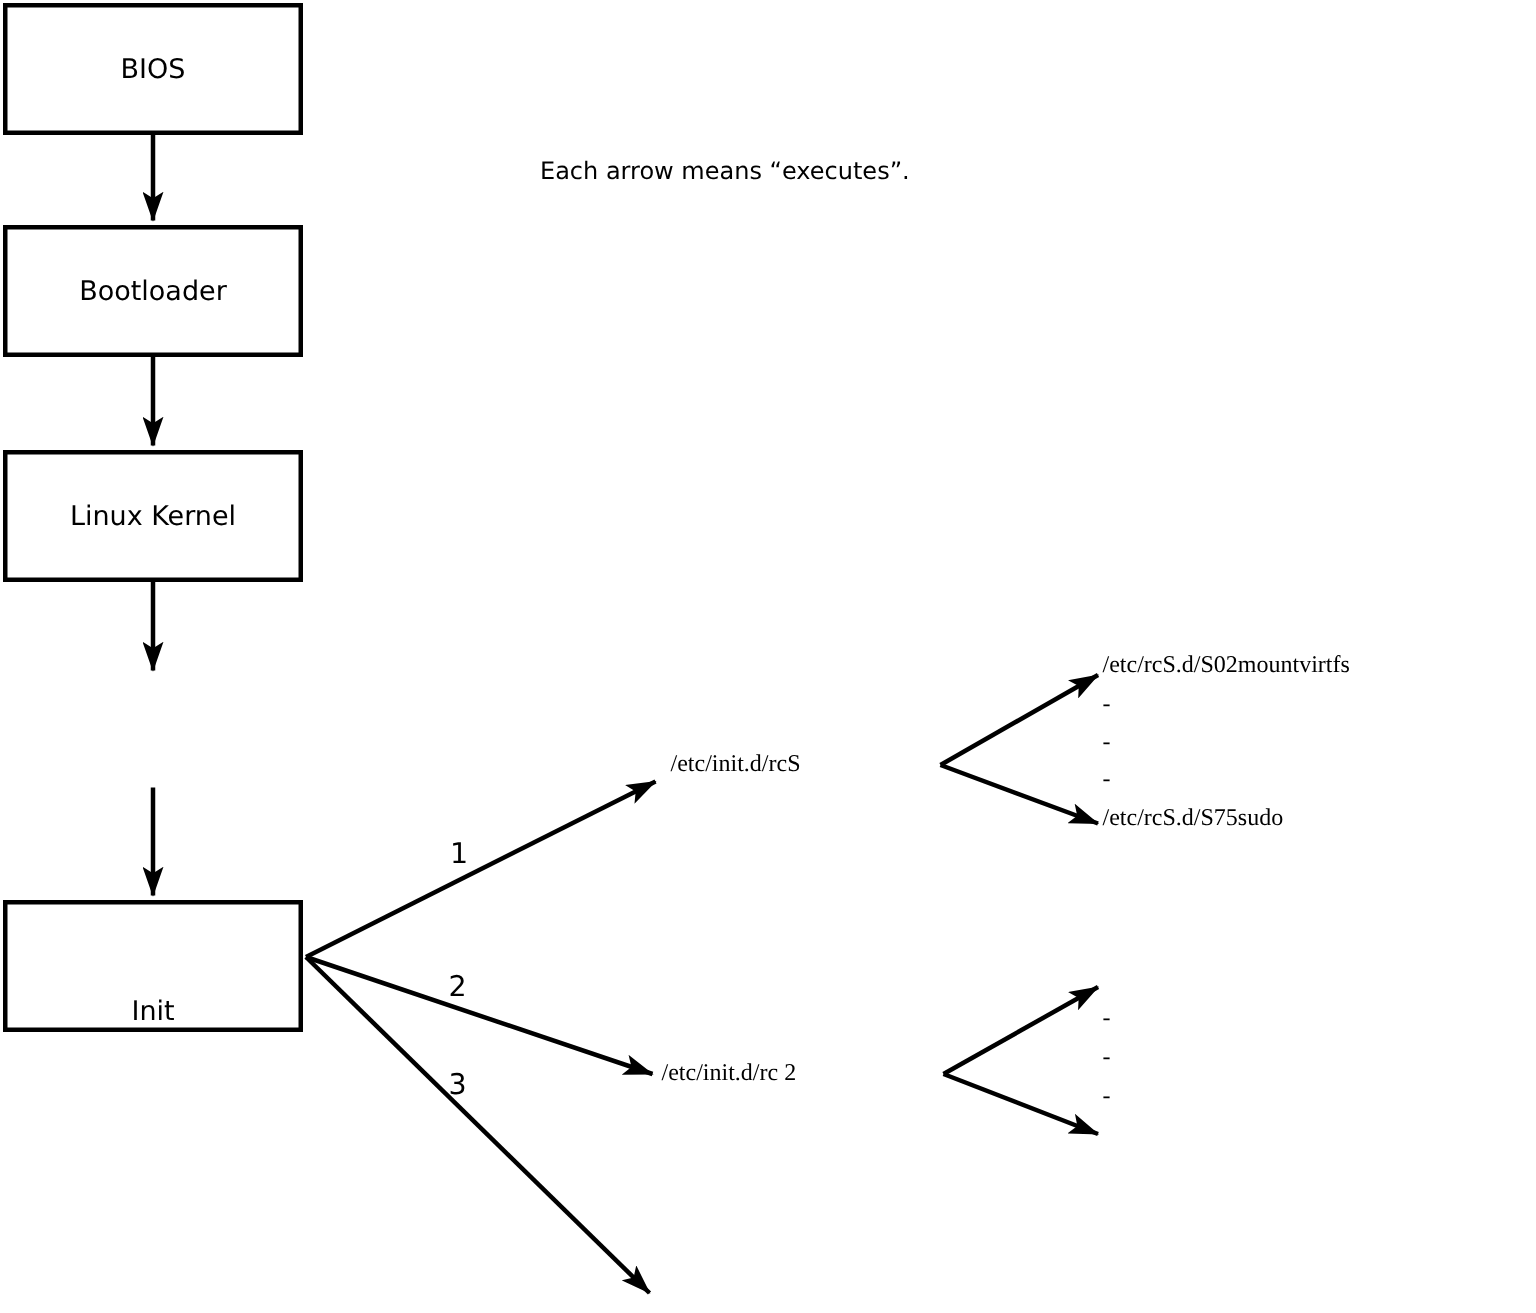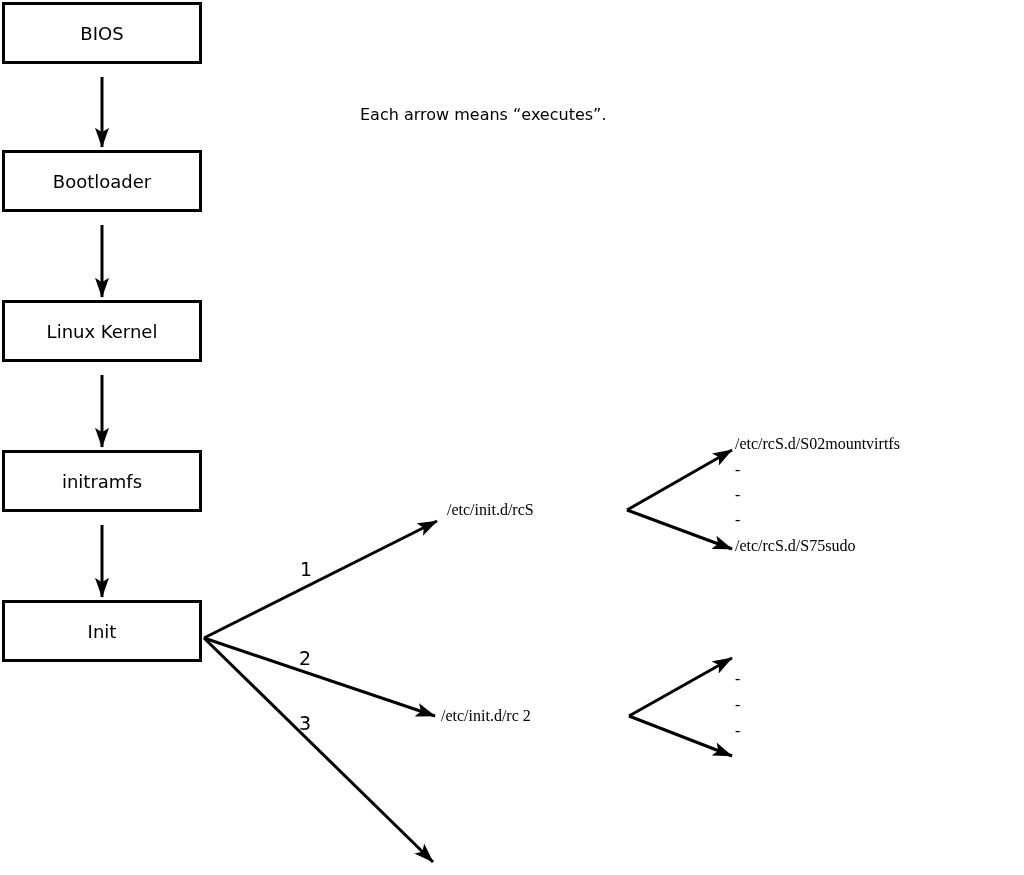--- a/index.html
+++ b/index.html
@@ -16,21 +16,21 @@
   svg.arrows {
     position: absolute;
     left: 0; top: 0;
     width: 1024px; height: 875px;
   }
   svg.arrows line { stroke: #000000; stroke-width: 3; }
   .box {
     position: absolute;
     left: 2px;
     width: 200px;
-    height: 62px;
+    height: 88px;
     border: 3px solid #000000;
     background: #ffffff;
     display: flex;
     align-items: center;
     justify-content: center;
     font-size: 18px;
   }
   .note {
     position: absolute;
     left: 360px;
@@ -84,24 +84,21 @@
 
   <div class="box" style="top:2px;">
     <span>BIOS</span>
   </div>
   <div class="box" style="top:150px;">
     <span>Bootloader</span>
   </div>
   <div class="box" style="top:300px;">
     <span>Linux Kernel</span>
   </div>
-  <div class="box" style="top:450px;">
-    <span>initramfs</span>
-  </div>
-  <div class="box" style="top:600px;">
+  <div class="box" style="top:600px;align-items:flex-end;">
     <span>Init</span>
   </div>
 
   <div class="edge-num" style="left:306px; top:569px;">1</div>
   <div class="edge-num" style="left:305px; top:658px;">2</div>
   <div class="edge-num" style="left:305px; top:723px;">3</div>
 
   <div class="mono" style="left:447px; top:510px;">/etc/init.d/rcS</div>
   <div class="mono" style="left:441px; top:716px;">/etc/init.d/rc 2</div>
   <div class="mono" style="left:448px; top:883px;">getty</div>

